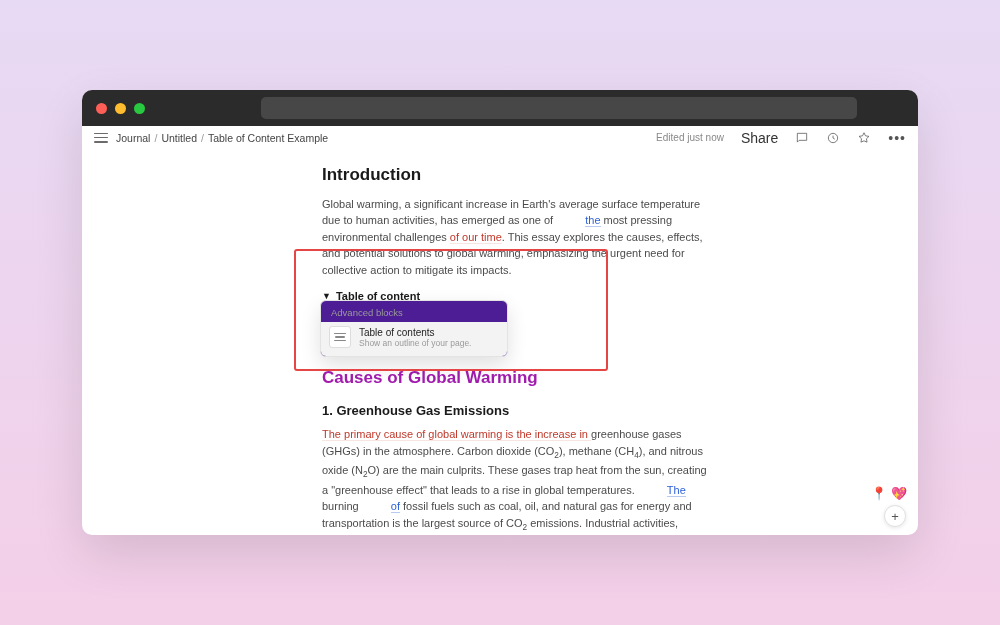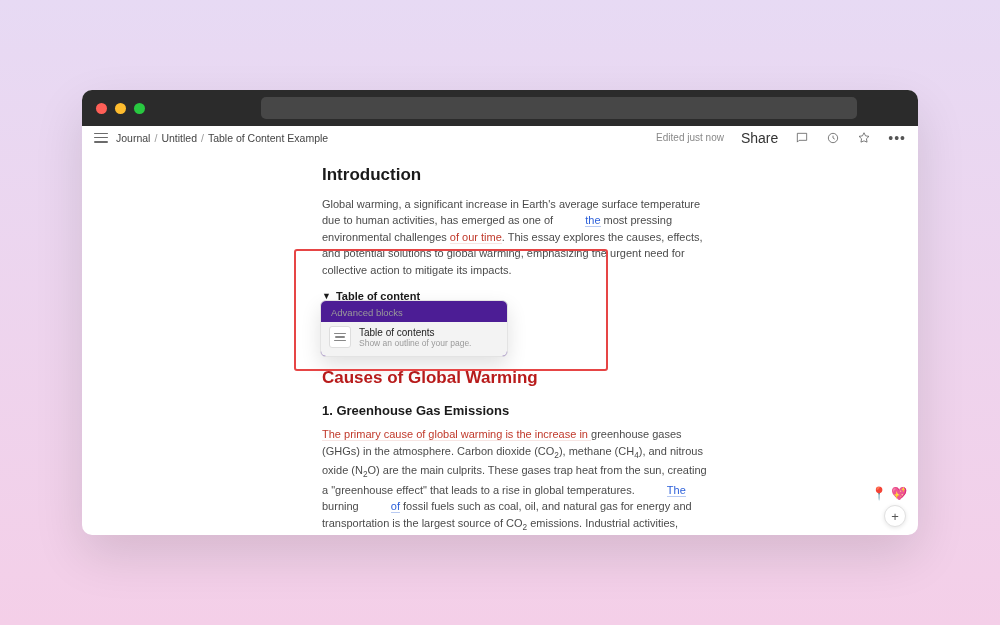--- a/index.html
+++ b/index.html
@@ -156,21 +156,21 @@
     gap:2px;
   }
   .popup-icon span { height:1.5px; background:#888; border-radius:1px; }
   .popup-icon .l1{width:12px;} .popup-icon .l2{width:10px;} .popup-icon .l3{width:12px;}
   .popup-text .pt-title { color:#222; font-size:10px; }
   .popup-text .pt-sub { color:#9a9a9a; font-size:8.5px; }
 
   .h-causes {
     font-size: 17px;
     font-weight:700;
-    color:#b91c1c;
+    color:#a21caf;
     margin-top: 34px;
     margin-bottom: 10px;
   }
   .h-sub {
     font-size: 13px;
     font-weight:700;
     color:#1a1a1a;
     margin-top: 10px;
     margin-bottom: 6px;
   }

